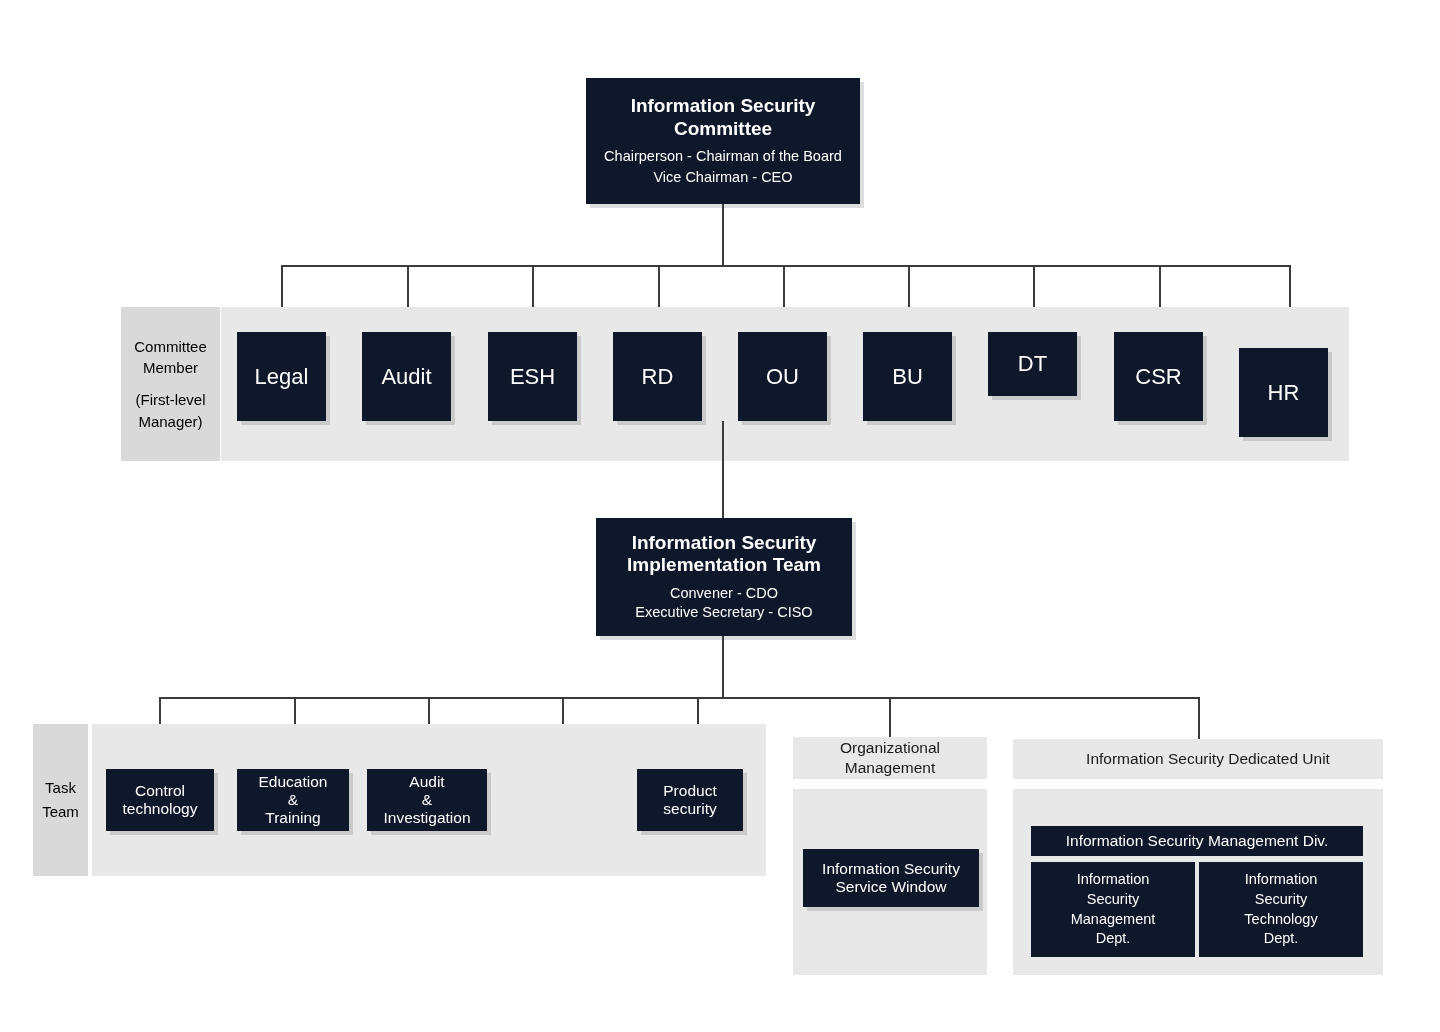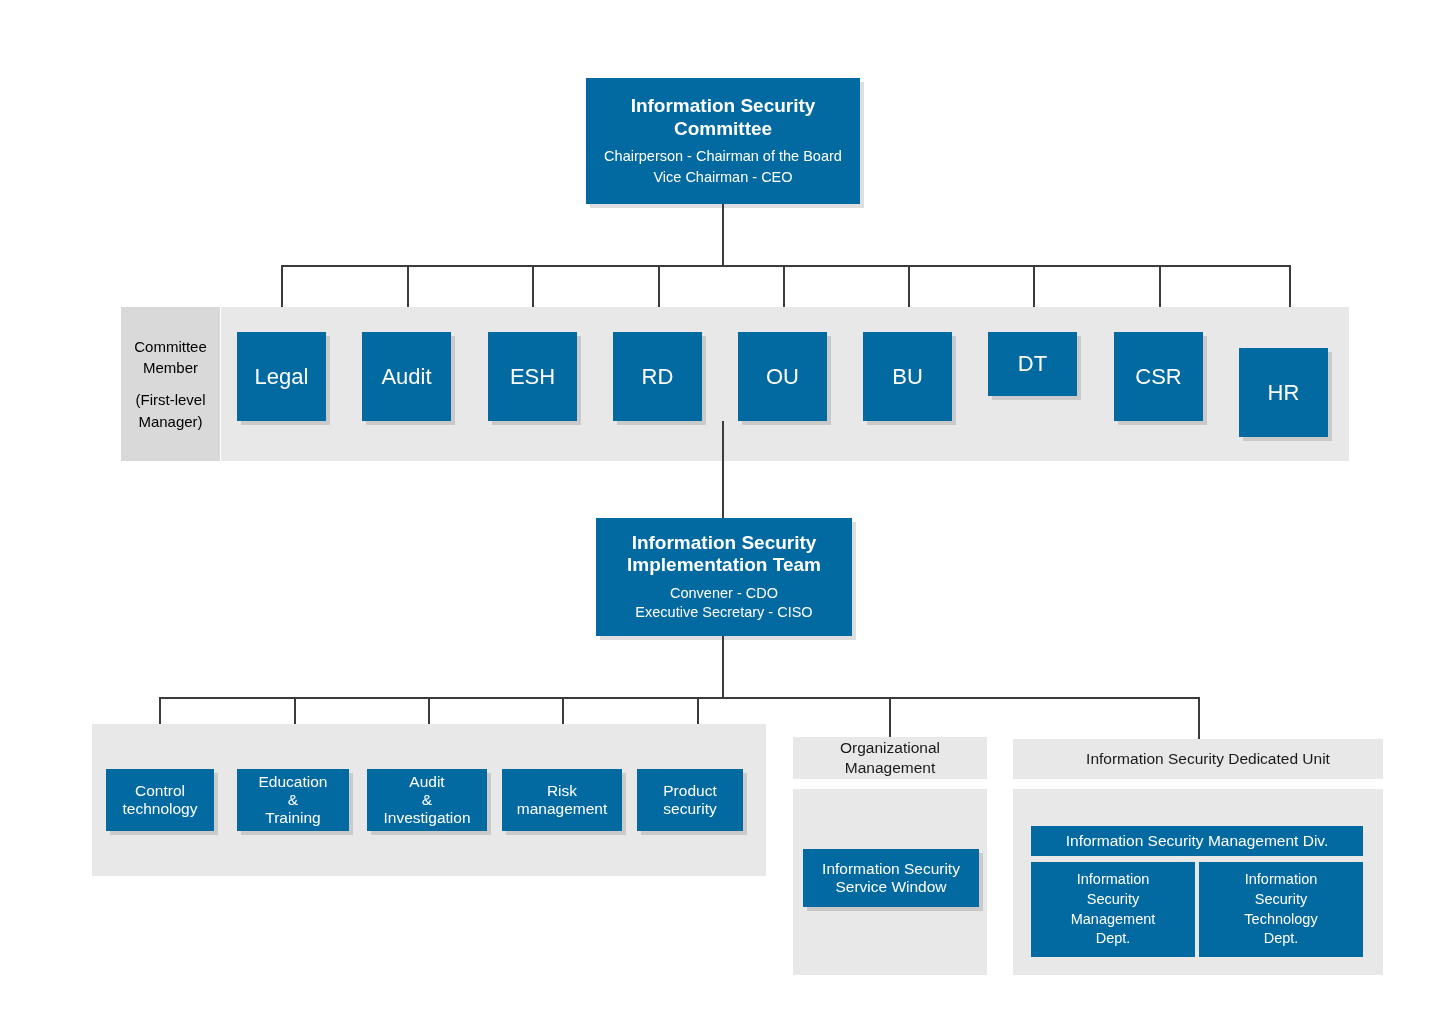--- a/index.html
+++ b/index.html
@@ -16,21 +16,21 @@
   }
   #canvas {
     position: relative;
     width: 1440px;
     height: 1032px;
   }
   .abs { position: absolute; box-sizing: border-box; }
 
   
   .tealbox {
-    background: #0369a1;
+    background: #0f172a;
     color: #ffffff;
     display: flex;
     flex-direction: column;
     align-items: center;
     justify-content: center;
     text-align: center;
     line-height: 1.18;
   }
   .shadowbox { box-shadow: 4px 4px 0 rgba(0,0,0,0.13); }
   .graypanel { background: #e8e8e8; }
@@ -128,44 +128,44 @@
   <div class="abs line" style="left:159px; top:697px; width:1041px; height:2px;"></div>
 
   <div class="abs line" style="left:159px; top:697px; width:2px; height:73px;"></div>
   <div class="abs line" style="left:294px; top:697px; width:2px; height:73px;"></div>
   <div class="abs line" style="left:428px; top:697px; width:2px; height:73px;"></div>
   <div class="abs line" style="left:562px; top:697px; width:2px; height:73px;"></div>
   <div class="abs line" style="left:697px; top:697px; width:2px; height:73px;"></div>
   <div class="abs line" style="left:889px; top:697px; width:2px; height:41px;"></div>
   <div class="abs line" style="left:1198px; top:697px; width:2px; height:43px;"></div>
 
+  <div class="abs graylabel" style="left:33px; top:724px; width:55px; height:152px; font-size:15px; line-height:1.6;">
+    <div>Task</div>
+    <div>Team</div>
+  </div>
 
   <div class="abs graypanel" style="left:92px; top:724px; width:674px; height:152px;"></div>
 
   <div class="abs tealbox shadowbox small-teal" style="left:106px; top:769px; width:108px; height:62px;">
     <div>Control</div>
     <div>technology</div>
   </div>
 
   <div class="abs tealbox shadowbox small-teal" style="left:237px; top:769px; width:112px; height:62px;">
     <div>Education</div>
     <div>&amp;</div>
     <div>Training</div>
   </div>
 
   <div class="abs tealbox shadowbox small-teal" style="left:367px; top:769px; width:120px; height:62px;">
     <div>Audit</div>
     <div>&amp;</div>
     <div>Investigation</div>
   </div>
 
-  <div class="abs tealbox shadowbox small-teal" style="left:502px; top:769px; width:120px; height:62px;">
-    <div>Risk</div>
-    <div>management</div>
-  </div>
 
   <div class="abs tealbox shadowbox small-teal" style="left:637px; top:769px; width:106px; height:62px;">
     <div>Product</div>
     <div>security</div>
   </div>
 
   <div class="abs graypanel panel-head" style="left:793px; top:737px; width:194px; height:42px; display:flex; flex-direction:column; align-items:center; justify-content:center; line-height:1.3;">
     <div>Organizational</div>
     <div>Management</div>
   </div>

